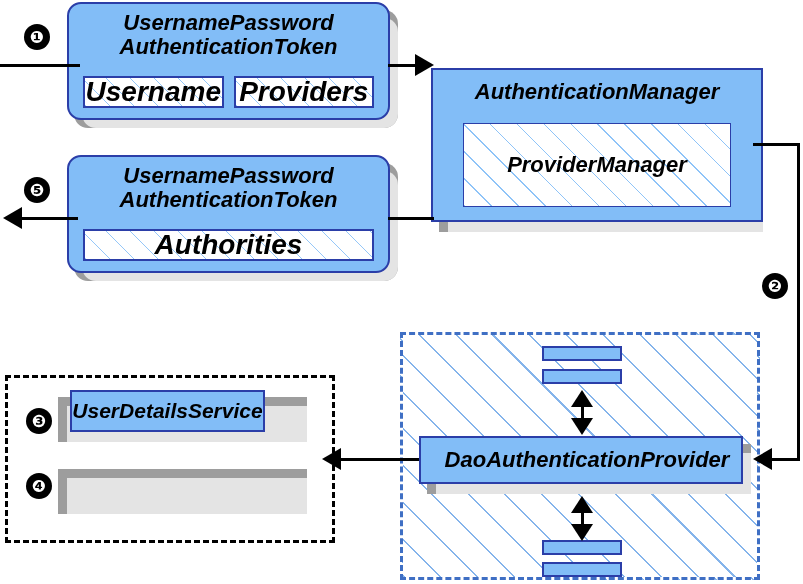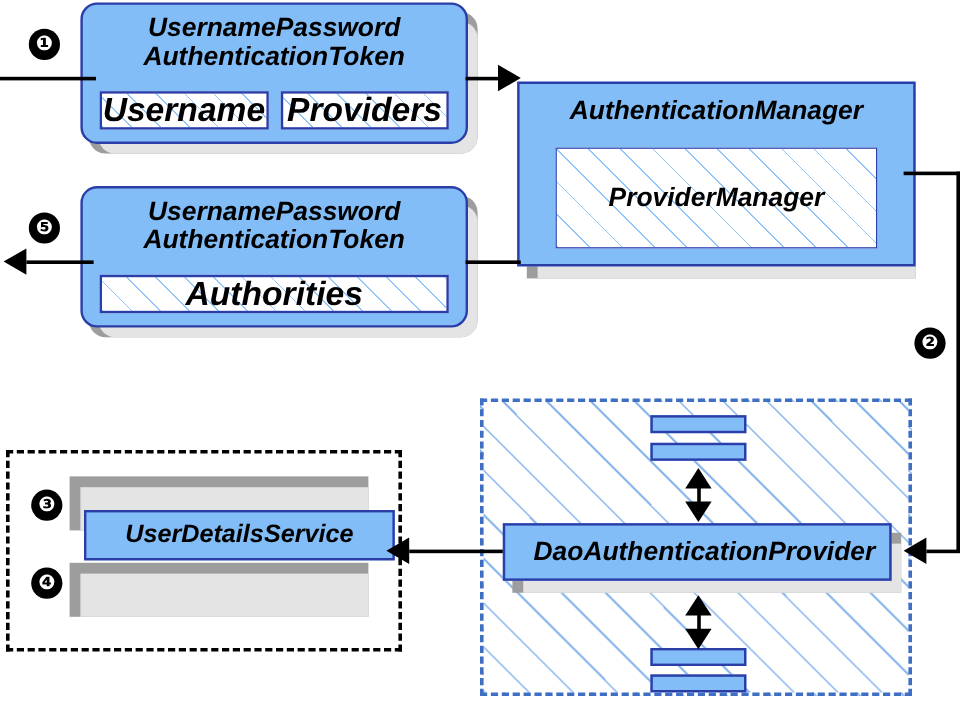--- a/index.html
+++ b/index.html
@@ -312,21 +312,21 @@
 
   <div class="dashed-box dashed-black" style="left:5px; top:375px; width:330px; height:168px;"></div>
 
   <div class="badge" style="left:26px; top:408px;">❸</div>
 
   <div class="shadow" style="left:58px; top:397px; width:249px; height:45px;">
     <div class="s-dark"></div>
     <div class="s-light" style="left:9px; top:9px;"></div>
   </div>
 
-  <div class="node" style="left:70px; top:390px; width:259px; height:42px; font-size:21px;margin-top:35px;">
+  <div class="node" style="left:70px; top:390px; width:195px; height:42px; font-size:21px;">
     <span>UserDetailsService</span>
   </div>
 
   <div class="badge" style="left:26px; top:473px;">❹</div>
 
   <div class="shadow" style="left:58px; top:469px; width:249px; height:45px;">
     <div class="s-dark"></div>
     <div class="s-light" style="left:9px; top:9px;"></div>
   </div>
 

